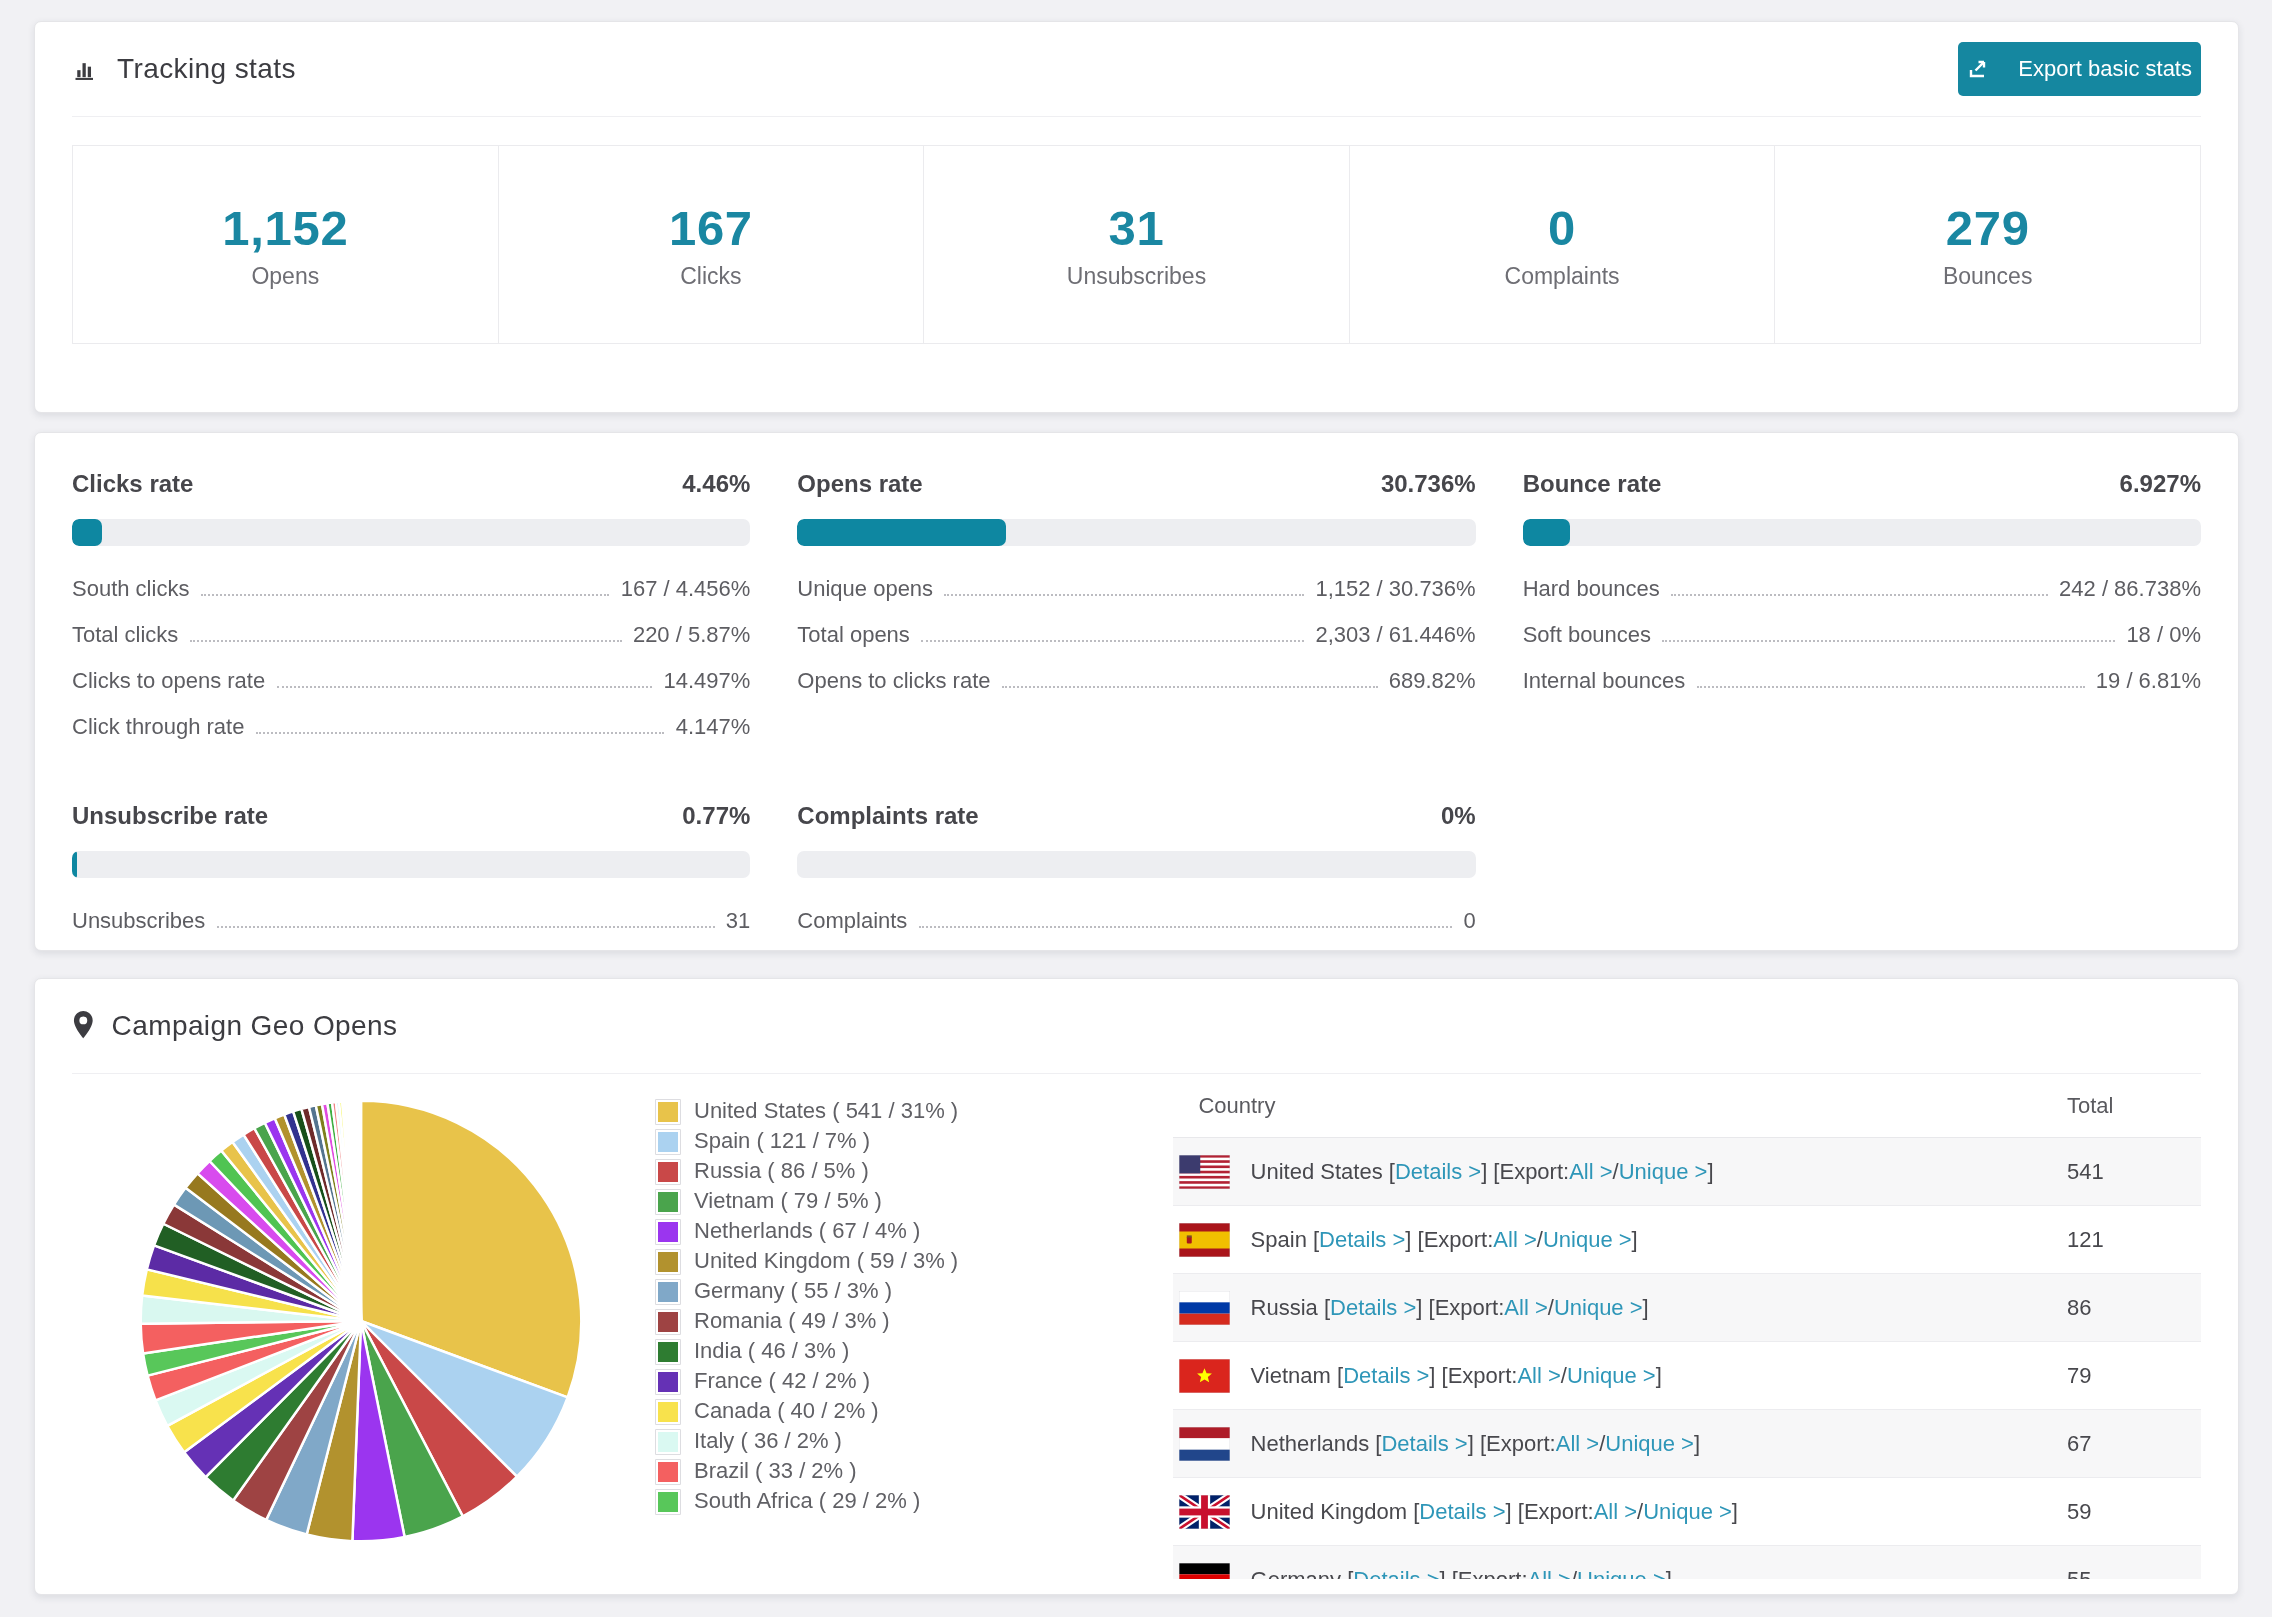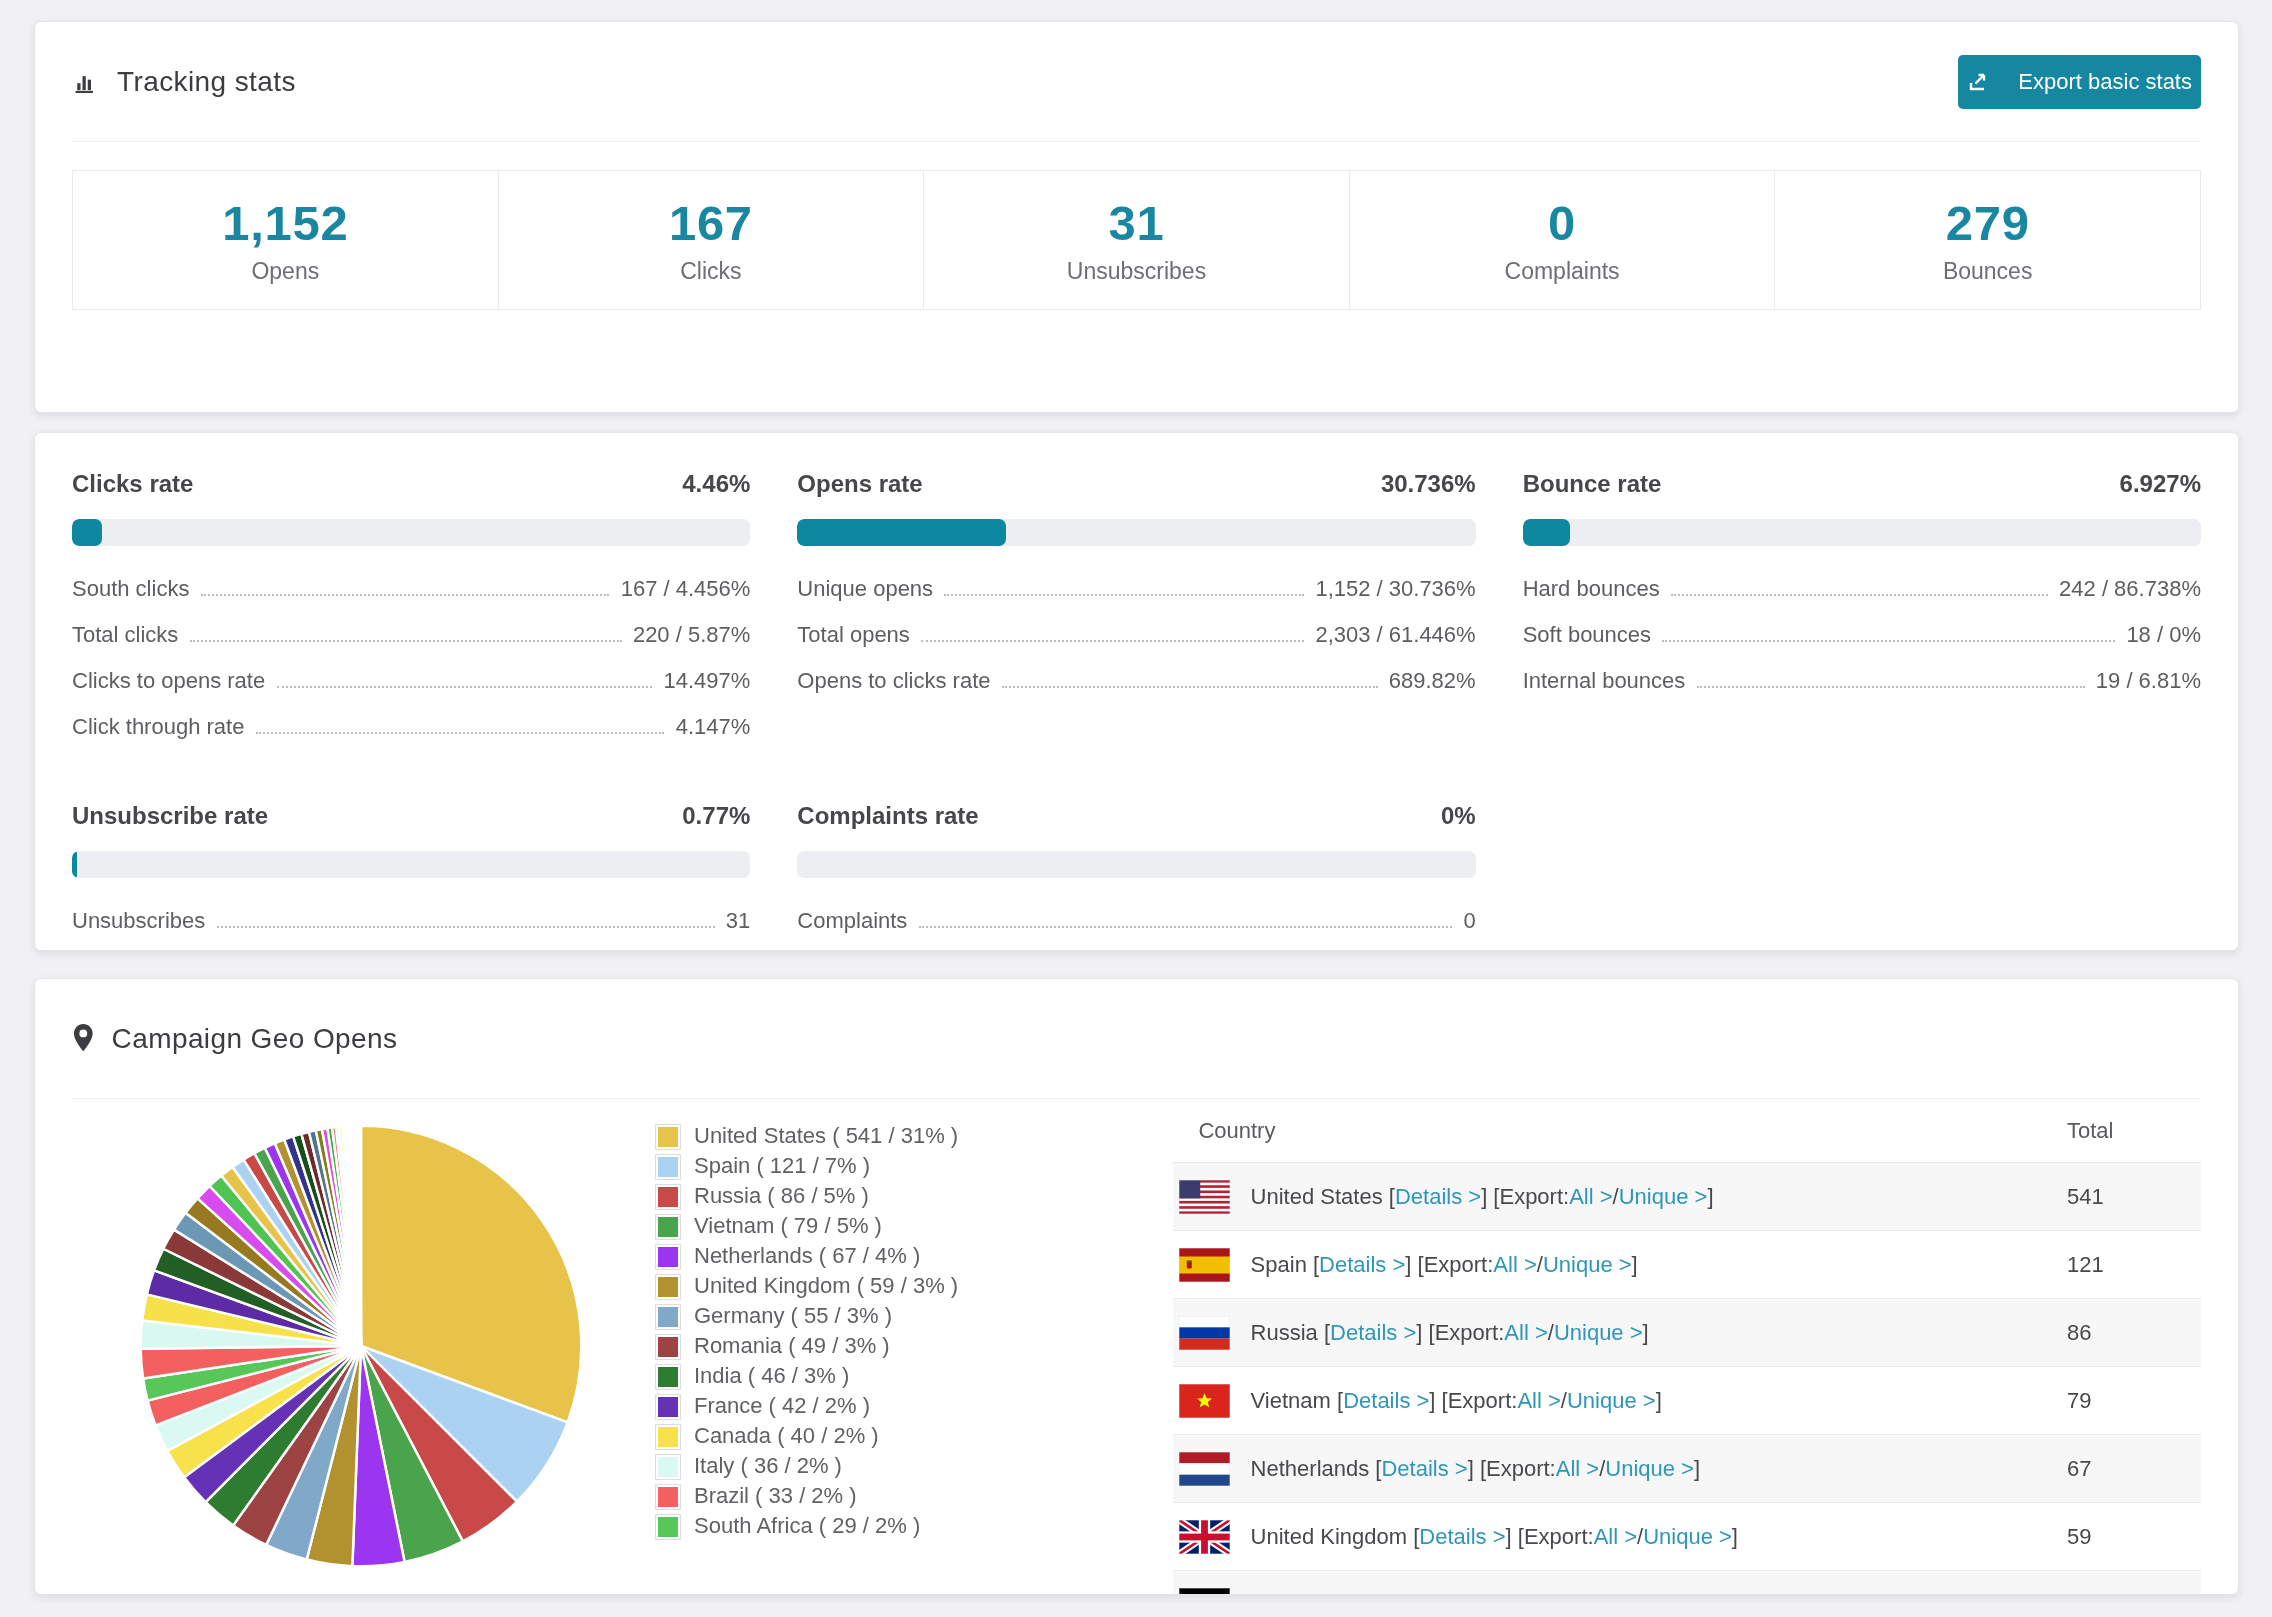--- a/index.html
+++ b/index.html
@@ -8,28 +8,28 @@
     --title:#3c3c41; --body:#5d5d62; --label:#6e6e74; --dark:#48484d;
   }
   *{box-sizing:border-box;margin:0;padding:0}
   html,body{width:2273px;height:1618px;overflow:hidden}
   body{background:var(--pagebg);font-family:"Liberation Sans","DejaVu Sans",sans-serif;position:relative}
   .card{position:absolute;left:34px;width:2205px;background:var(--card);border:0.7px solid var(--border);border-radius:7px;box-shadow:0 2.1px 7px rgba(40,50,70,.10)}
   #card-tracking{top:21px;height:392px}
   #card-rates{top:432px;height:519px;overflow:hidden}
   #card-geo{top:978px;height:617px;overflow:hidden}
 
-  .card-head{margin:0 37px;height:120px;display:flex;align-items:center;justify-content:space-between;border-bottom:1.4px solid var(--divider)}
+  .card-head{margin:0 37px;height:95px;display:flex;align-items:center;justify-content:space-between;border-bottom:1.4px solid var(--divider)}
   .head-left{display:flex;align-items:center;gap:17px}
   .head-title{font-size:28px;color:var(--title);font-weight:500;letter-spacing:0.4px}
   .head-icon{display:flex;align-items:center}
 
   .btn-export{display:flex;align-items:center;gap:27px;background:var(--btn);color:#fff;border:none;border-radius:5px;font-size:22px;font-family:inherit;padding:14px 9px;cursor:pointer}
 
-  .stats-row{margin:28px 37px;border:1.4px solid #ebebee;border-radius:0;display:flex;height:140px}
+  .stats-row{margin:28px 37px;border:1.4px solid #ebebee;border-radius:0;display:flex;height:199px}
   .stat-cell{flex:1;display:flex;flex-direction:column;align-items:center;justify-content:center;border-left:1.4px solid #ebebee}
   .stat-cell:first-child{border-left:none}
   .stat-value{font-size:49px;font-weight:700;color:var(--teal);letter-spacing:0.7px}
   .stat-label{font-size:23px;color:var(--label);margin-top:7px}
 
   .rates-grid{padding:37px 37px 0 37px;display:grid;grid-template-columns:1fr 1fr 1fr;column-gap:47px;row-gap:42px}
   .rate-head{display:flex;justify-content:space-between;align-items:center;margin-bottom:21px}
   .rate-title,.rate-pct{font-size:24px;font-weight:700;color:#46464b}
   .bar{height:27px;background:#edeef1;border-radius:7px;position:relative;overflow:hidden}
   .bar-fill{height:100%;background:var(--fill);border-radius:7px}

